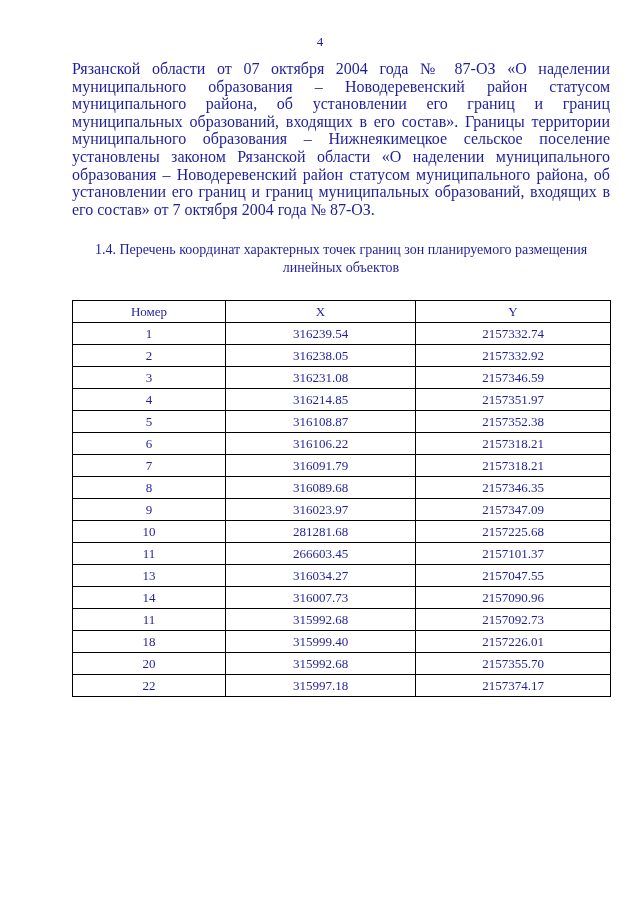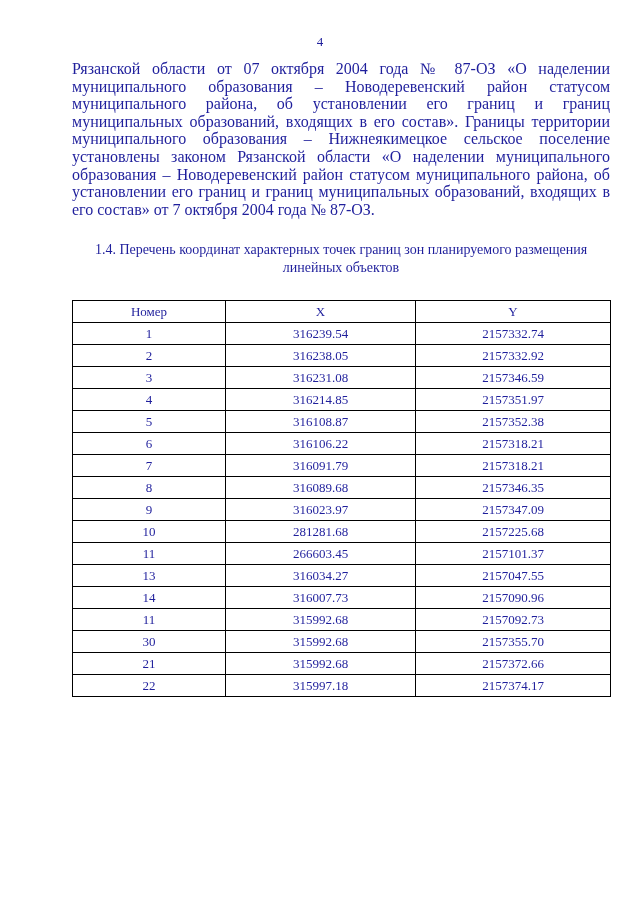--- a/index.html
+++ b/index.html
@@ -158,28 +158,28 @@
           <td>14</td>
           <td>316007.73</td>
           <td>2157090.96</td>
         </tr>
         <tr>
           <td>11</td>
           <td>315992.68</td>
           <td>2157092.73</td>
         </tr>
         <tr>
-          <td>30</td>
+          <td>18</td>
+          <td>315999.40</td>
+          <td>2157226.01</td>
+        </tr>
+        <tr>
+          <td>20</td>
           <td>315992.68</td>
           <td>2157355.70</td>
-        </tr>
-        <tr>
-          <td>21</td>
-          <td>315992.68</td>
-          <td>2157372.66</td>
         </tr>
         <tr>
           <td>22</td>
           <td>315997.18</td>
           <td>2157374.17</td>
         </tr>
       </tbody>
   </table>
 </div>
 

